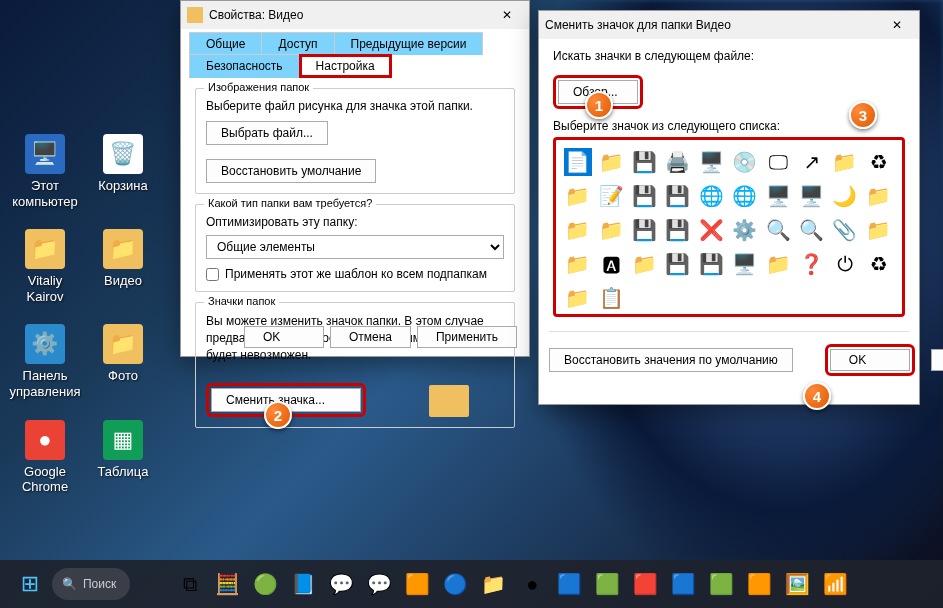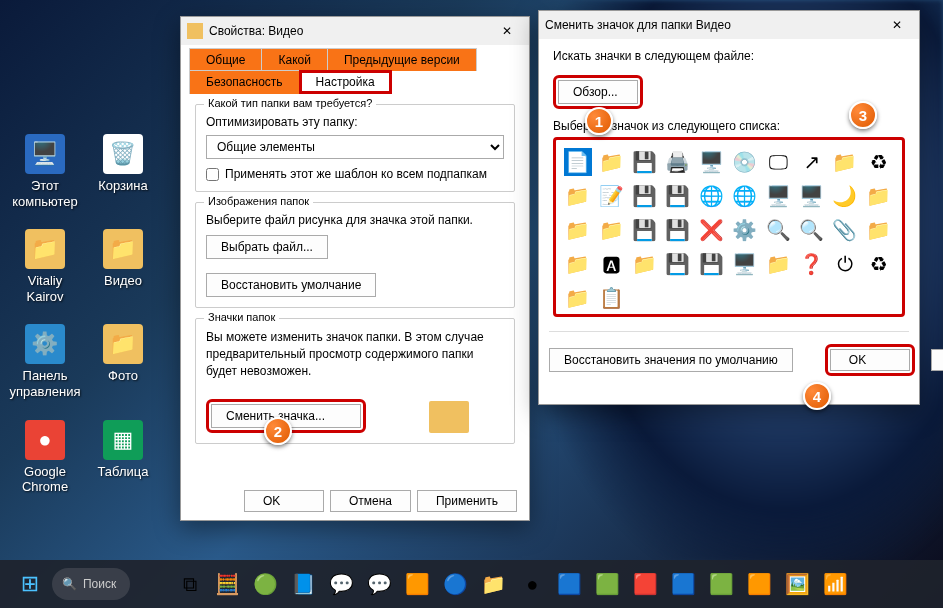--- a/index.html
+++ b/index.html
@@ -4,27 +4,27 @@
 <style>
 *{box-sizing:border-box;margin:0;padding:0;font-family:'Segoe UI',Tahoma,sans-serif;font-size:12px}
 body{width:943px;height:608px;overflow:hidden;position:relative;background:linear-gradient(135deg,#0a1a3a 0%,#1a3a5a 30%,#2a5a8a 50%,#0a0a1a 100%)}
 .earth{position:absolute;top:0;right:0;width:400px;height:560px;background:radial-gradient(ellipse at 60% 40%,#4a7ab0 0%,#2a4a7a 30%,#0a1a3a 60%,transparent 80%);filter:blur(2px)}
 .desktop{position:absolute;top:0;left:0;right:0;bottom:48px}
 .icon-grid{position:absolute;top:130px;left:10px;display:grid;grid-template-columns:70px 70px;gap:12px 8px}
 .d-icon{display:flex;flex-direction:column;align-items:center;text-align:center;color:#fff;cursor:pointer;padding:4px}
 .d-icon-img{width:40px;height:40px;background:#3a8acc;border-radius:4px;margin-bottom:4px;display:flex;align-items:center;justify-content:center;font-size:22px}
 .d-icon-lbl{font-size:13px;text-shadow:1px 1px 2px rgba(0,0,0,.8);line-height:1.2}
 .window{position:absolute;background:#fff;border:1px solid #999;box-shadow:0 8px 24px rgba(0,0,0,.4)}
-.win1{left:180px;top:16px;width:350px;height:505px}
+.win1{left:180px;top:0;width:350px;height:357px}
 .win2{left:538px;top:10px;width:382px;height:395px}
 .titlebar{height:28px;display:flex;align-items:center;padding:0 6px;background:#f0f0f0}
 .titlebar .ti{width:16px;height:16px;background:#f0c060;margin-right:6px}
 .titlebar .close{margin-left:auto;width:32px;height:20px;display:flex;align-items:center;justify-content:center;cursor:pointer}
 .tabs{display:flex;flex-wrap:wrap;padding:4px 8px 0;background:#fff}
-.tab{padding:4px 16px;border:1px solid #ccc;border-bottom:none;background:#f97316;cursor:pointer;margin-right:-1px;margin-top:-1px}
+.tab{padding:4px 16px;border:1px solid #ccc;border-bottom:none;background:#7dd3fc;cursor:pointer;margin-right:-1px;margin-top:-1px}
 .tab.active{background:#fff;position:relative;z-index:2}
 .tab.hl{border:3px solid #c00;border-radius:0;padding:2px 14px}
 .content{padding:10px 14px}
 .group{border:1px solid #ccc;border-radius:2px;margin-bottom:10px;padding:10px;position:relative}
 .glabel{position:absolute;top:-8px;left:8px;background:#fff;padding:0 4px;font-size:11px}
 .hl-box{border:3px solid #c00;border-radius:6px;padding:2px}
 select,input[type=text]{width:100%;padding:3px 6px;border:1px solid #aaa;background:#fff}
 .btn{padding:4px 14px;border:1px solid #aaa;background:#fdfdfd;cursor:pointer;display:inline-block;min-width:80px;text-align:left}
 .btn2{padding:3px 18px}
 .chk{display:flex;align-items:center;gap:6px;margin-top:8px}
@@ -80,41 +80,41 @@
     </div>
 
   <div class="window win1">
     <div class="titlebar">
       <div class="ti"></div>
       <span>Свойства: Видео</span>
       <div class="close">✕</div>
     </div>
     <div class="tabs" id="tabs1">
         <div class="tab">Общие</div>
-        <div class="tab">Какой</div>
+        <div class="tab">Доступ</div>
         <div class="tab">Предыдущие версии</div>
         <div class="tab">Безопасность</div>
         <div class="tab active hl">Настройка</div>
       </div>
     <div class="marker" style="left:404px;top:90px">1</div>
     <div class="content">
+      <div class="group">
+        <div class="glabel">Изображения папок</div>
+        <div style="margin-bottom:8px">Выберите файл рисунка для значка этой папки.</div>
+        <button class="btn">Выбрать файл...</button><br><br>
+        <button class="btn">Восстановить умолчание</button>
+      </div>
       <div class="group">
         <div class="glabel">Какой тип папки вам требуется?</div>
         <div style="margin-bottom:6px">Оптимизировать эту папку:</div>
         <select><option>Общие элементы</option></select>
         <label class="chk">
           <input type="checkbox" style="">
           <span>Применять этот же шаблон ко всем подпапкам</span>
         </label>
-      </div>
-      <div class="group">
-        <div class="glabel">Изображения папок</div>
-        <div style="margin-bottom:8px">Выберите файл рисунка для значка этой папки.</div>
-        <button class="btn">Выбрать файл...</button><br><br>
-        <button class="btn">Восстановить умолчание</button>
       </div>
       <div class="group">
         <div class="glabel">Значки папок</div>
         <div style="margin-bottom:20px;line-height:1.4">Вы можете изменить значок папки. В этом случае предварительный просмотр содержимого папки будет невозможен.</div>
         <span class="hl-box" style="display:inline-block">
           <button class="btn" style="min-width:150px">Сменить значка...</button>
         </span>
         <span class="folder-prev"></span>
         <div class="marker" style="left:68px;top:98px">2</div>
       </div>

